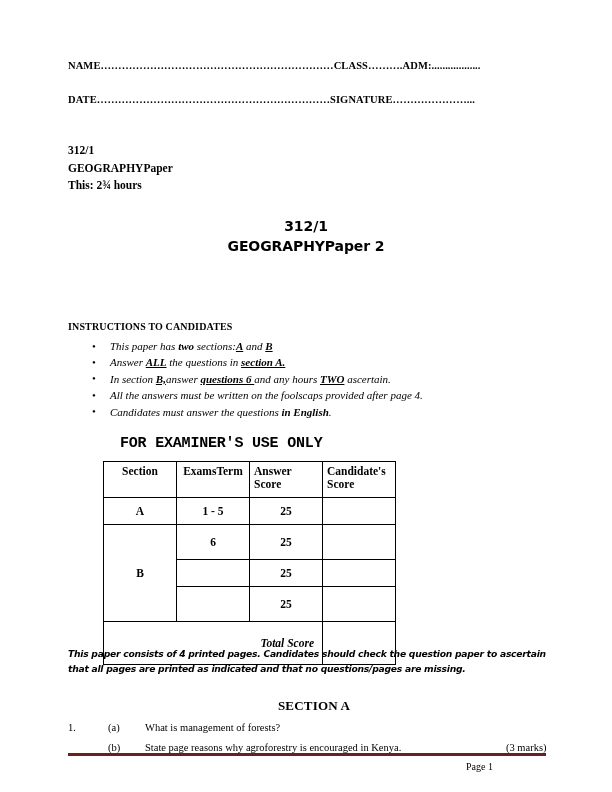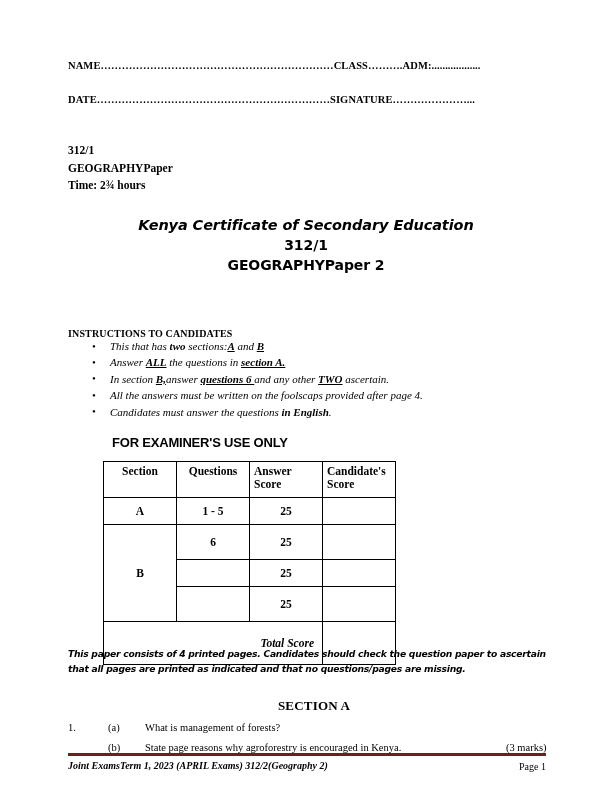--- a/index.html
+++ b/index.html
@@ -70,21 +70,21 @@
     font-weight: bold;
     font-size: 14px;
     line-height: 20px;
     letter-spacing: -0.1px;
   }
 
   
   .instr-heading {
     position: absolute;
     left: 68px;
-    top: 314px;
+    top: 307px;
     font-family: "Liberation Serif", serif;
     font-weight: bold;
     font-size: 10px;
     letter-spacing: 0.15px;
   }
   .instr-list {
     position: absolute;
     left: 68px;
     top: 324px;
     width: 480px;
@@ -107,25 +107,25 @@
     top: -0.5px;
     font-size: 11px;
     font-style: normal;
   }
   .b  { font-weight: bold; }
   .bu { font-weight: bold; text-decoration: underline; }
 
   
   .exam-heading {
     position: absolute;
-    left: 112px;
+    left: 120px;
     top: 421px;
-    font-family: Liberation Sans, sans-serif;
-    font-weight: bold;
-    font-size: 13px;
+    font-family: Liberation Mono, monospace;
+    font-weight: bold;
+    font-size: 15px;
     letter-spacing: -0.2px;
   }
   .exam-table {
     position: absolute;
     left: 103px;
     top: 447px;
     width: 293px;
     border-collapse: collapse;
     table-layout: fixed;
   }
@@ -214,65 +214,64 @@
     font-weight: bold;
     font-style: italic;
     font-size: 10px;
     white-space: nowrap;
   }
   .footer-right {
     position: absolute;
     left: 466px;
     top: 747px;
     width: 80px;
-    text-align: right;
+    text-align: left;
     font-family: "Liberation Serif", serif;
     font-size: 10px;
   }
 </style>
 </head>
 <body>
 
 <div class="page">
 
   <div class="id-block">
     <div class="id-line">NAME…………………………………………………………CLASS……….ADM:..................</div>
     <div class="id-line">DATE…………………………………………………………SIGNATURE…………………...</div>
   </div>
 
   <div class="code-block">
     <div class="code-line">312/1</div>
     <div class="code-line">GEOGRAPHYPaper</div>
-    <div class="code-line">Time: 2¾ hours</div>
+    <div class="code-line">This: 2¾ hours</div>
   </div>
 
   <div class="title-block">
-    <div class="title-main">Kenya Certificate of Secondary Education</div>
     <div class="title-sub">312/1</div>
     <div class="title-sub">GEOGRAPHYPaper 2</div>
   </div>
 
   <div class="instr-heading">INSTRUCTIONS TO CANDIDATES</div>
   <ul class="instr-list" id="instructions-list">
-      <li class="instr-item"><span class="bullet">•</span><span>This that has </span><span class="b">two</span><span> sections:</span><span class="bu">A</span><span> and </span><span class="bu">B</span></li>
+      <li class="instr-item"><span class="bullet">•</span><span>This paper has </span><span class="b">two</span><span> sections:</span><span class="bu">A</span><span> and </span><span class="bu">B</span></li>
       <li class="instr-item"><span class="bullet">•</span><span>Answer </span><span class="bu">ALL</span><span> the questions in </span><span class="bu">section A.</span></li>
-      <li class="instr-item"><span class="bullet">•</span><span> In section </span><span class="bu">B,</span><span>answer </span><span class="bu">questions 6 </span><span>and any other </span><span class="bu">TWO</span><span> ascertain.</span></li>
+      <li class="instr-item"><span class="bullet">•</span><span> In section </span><span class="bu">B,</span><span>answer </span><span class="bu">questions 6 </span><span>and any hours </span><span class="bu">TWO</span><span> ascertain.</span></li>
       <li class="instr-item"><span class="bullet">•</span><span>All the answers must be written on the foolscaps provided after page 4.</span></li>
       <li class="instr-item"><span class="bullet">•</span><span>Candidates must answer the questions </span><span class="b">in English</span><span>.</span></li>
     </ul>
 
   <div class="exam-heading">FOR EXAMINER'S USE ONLY</div>
   <table class="exam-table">
     <tbody id="exam-table-body">
         <tr>
           <td class="head ctr">
             <div>Section</div>
           </td>
           <td class="head ctr">
-            <div>Questions</div>
+            <div>ExamsTerm</div>
           </td>
           <td class="head">
             <div>Answer</div>
             <div>Score</div>
           </td>
           <td class="head">
             <div>Candidate's</div>
             <div>Score</div>
           </td>
         </tr>
@@ -317,16 +316,15 @@
   </div>
 
   <div class="q-row r2">
     <span class="q-num"></span>
     <span class="q-alpha">(b)</span>
     <span class="q-text">State page reasons why agroforestry is encouraged in Kenya.</span>
     <span class="q-marks">(3 marks)</span>
   </div>
 
   <div class="footer-rule" id="footer-rule" style="background: rgb(107, 32, 32);"></div>
-  <div class="footer-left">Joint ExamsTerm 1, 2023 (APRIL Exams) 312/2(Geography 2)</div>
   <div class="footer-right">Page 1</div>
 
 </div>
 
 </body></html>

